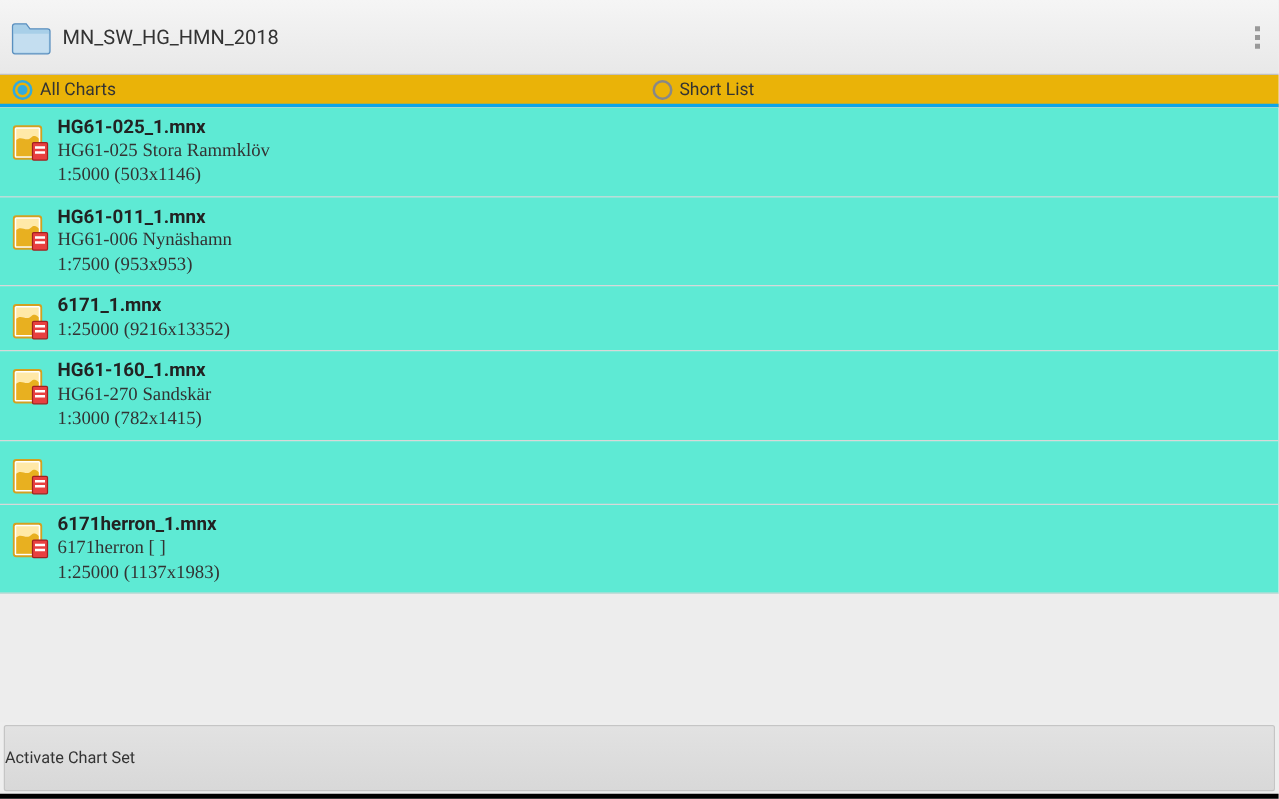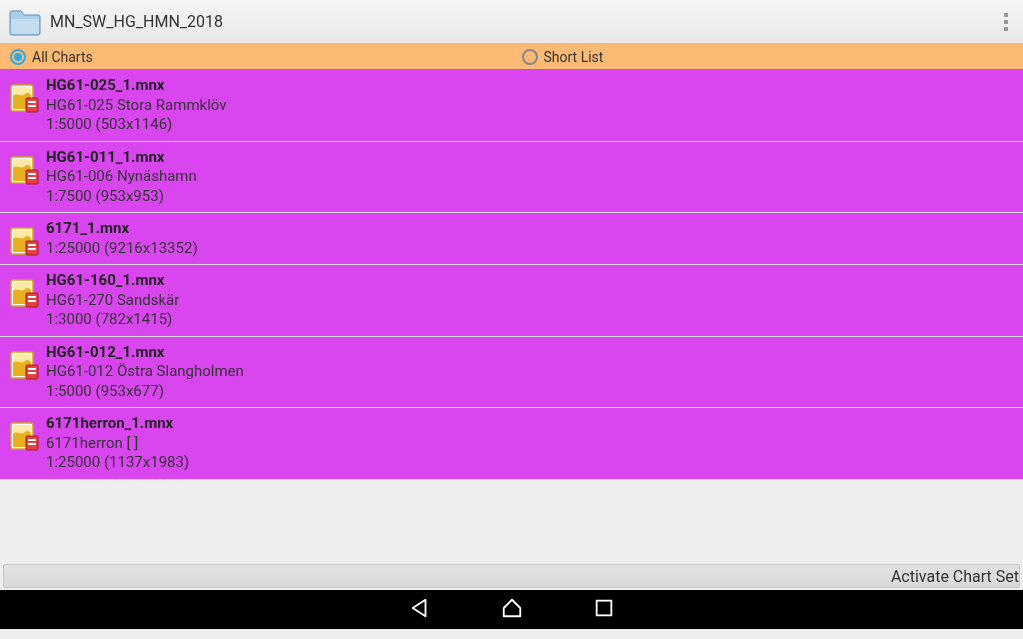--- a/index.html
+++ b/index.html
@@ -1,19 +1,19 @@
 <!DOCTYPE html>
 <html><head>
   <meta charset="utf-8">
   <style>
     * { margin: 0; padding: 0; box-sizing: border-box; }
     html, body { width: 1023px; height: 639px; font-family: Roboto, Arial, sans-serif; background: #eeeeee; overflow: hidden; }
     
     .titlebar {
-      height: 44px;
+      height: 60px;
       background: linear-gradient(to bottom, #f5f5f5, #e8e8e8);
       border-bottom: 1px solid #c0c0c0;
       display: flex;
       align-items: center;
       padding: 0 8px;
     }
     .folder-icon {
       width: 34px; height: 30px;
       margin-right: 8px;
     }
@@ -27,22 +27,22 @@
       display: flex; flex-direction: column;
       align-items: center; justify-content: center;
       gap: 3px;
     }
     .menu-dots span {
       width: 4px; height: 4px; background: #999; border-radius: 0;
     }
     
     .filter-row {
       height: 26px;
-      background: #fdba74;
-      border-bottom: 1px solid #0ea5e9;
+      background: #eab308;
+      border-bottom: 3px solid #0ea5e9;
       display: flex;
     }
     .radio-cell {
       width: 50%;
       display: flex;
       align-items: center;
       padding-left: 10px;
       font-size: 14px;
       color: #333;
     }
@@ -65,52 +65,53 @@
     .list {
       background: #ededed;
       height: 492px;
       overflow: hidden;
     }
     .list-item {
       display: flex;
       align-items: flex-start;
       padding: 6px 8px 6px 8px;
       border-bottom: 1px solid #d8d8d8;
-      background: #d946ef;
+      background: #5eead4;
     }
     .chart-icon {
       width: 32px; height: 32px;
       margin-top: 6px;
       margin-right: 6px;
       flex-shrink: 0;
     }
     .item-text {
       display: flex; flex-direction: column;
       line-height: 1.3;
       font-size: 15px;
       color: #333;
     }
     .item-filename {
       font-weight: bold;
       color: #222;
     }
     .item-desc, .item-scale {
       color: #333;
+      font-family: Liberation Serif, serif;
     }
     
     .activate-btn {
-      height: 24px;
+      height: 53px;
       margin: 2px 3px 2px 3px;
       background: linear-gradient(to bottom, #e2e2e2, #d8d8d8);
       border: 1px solid #c5c5c5;
       border-radius: 2px;
       display: flex;
       align-items: center;
-      justify-content: flex-end;
-      font-size: 16px;
+      justify-content: flex-start;
+      font-size: 13px;
       color: #333;
     }
     
     .navbar {
       height: 39px;
       background: #000;
       display: flex;
       align-items: center;
       justify-content: center;
       gap: 70px;
@@ -221,25 +222,20 @@
     <div class="list-item">
     <span class="chart-icon">
 <svg viewBox="0 0 32 32">
   <rect x="3" y="3" width="22" height="26" rx="2" fill="#fff" stroke="#d4a020" stroke-width="1.5"></rect>
   <path d="M5 5 L23 5 L23 27 L5 27 Z" fill="#ffe9a8"></path>
   <path d="M5 14 C9 10 13 16 17 12 C20 9 23 13 23 13 L23 27 L5 27 Z" fill="#e8b020"></path>
   <rect x="18" y="16" width="12" height="14" rx="1" fill="#e84040" stroke="#a02020" stroke-width="1"></rect>
   <rect x="20" y="19" width="8" height="2" fill="#fff"></rect>
   <rect x="20" y="23" width="8" height="2" fill="#fff"></rect>
 </svg></span>
-    <div class="item-text">
-      <span class="item-filename">HG61-012_1.mnx</span>
-      <span class="item-desc">HG61-012 Östra Slangholmen</span>
-      <span class="item-scale">1:5000 (953x677)</span>
-    </div>
     </div>
     <div class="list-item">
     <span class="chart-icon">
 <svg viewBox="0 0 32 32">
   <rect x="3" y="3" width="22" height="26" rx="2" fill="#fff" stroke="#d4a020" stroke-width="1.5"></rect>
   <path d="M5 5 L23 5 L23 27 L5 27 Z" fill="#ffe9a8"></path>
   <path d="M5 14 C9 10 13 16 17 12 C20 9 23 13 23 13 L23 27 L5 27 Z" fill="#e8b020"></path>
   <rect x="18" y="16" width="12" height="14" rx="1" fill="#e84040" stroke="#a02020" stroke-width="1"></rect>
   <rect x="20" y="19" width="8" height="2" fill="#fff"></rect>
   <rect x="20" y="23" width="8" height="2" fill="#fff"></rect>

